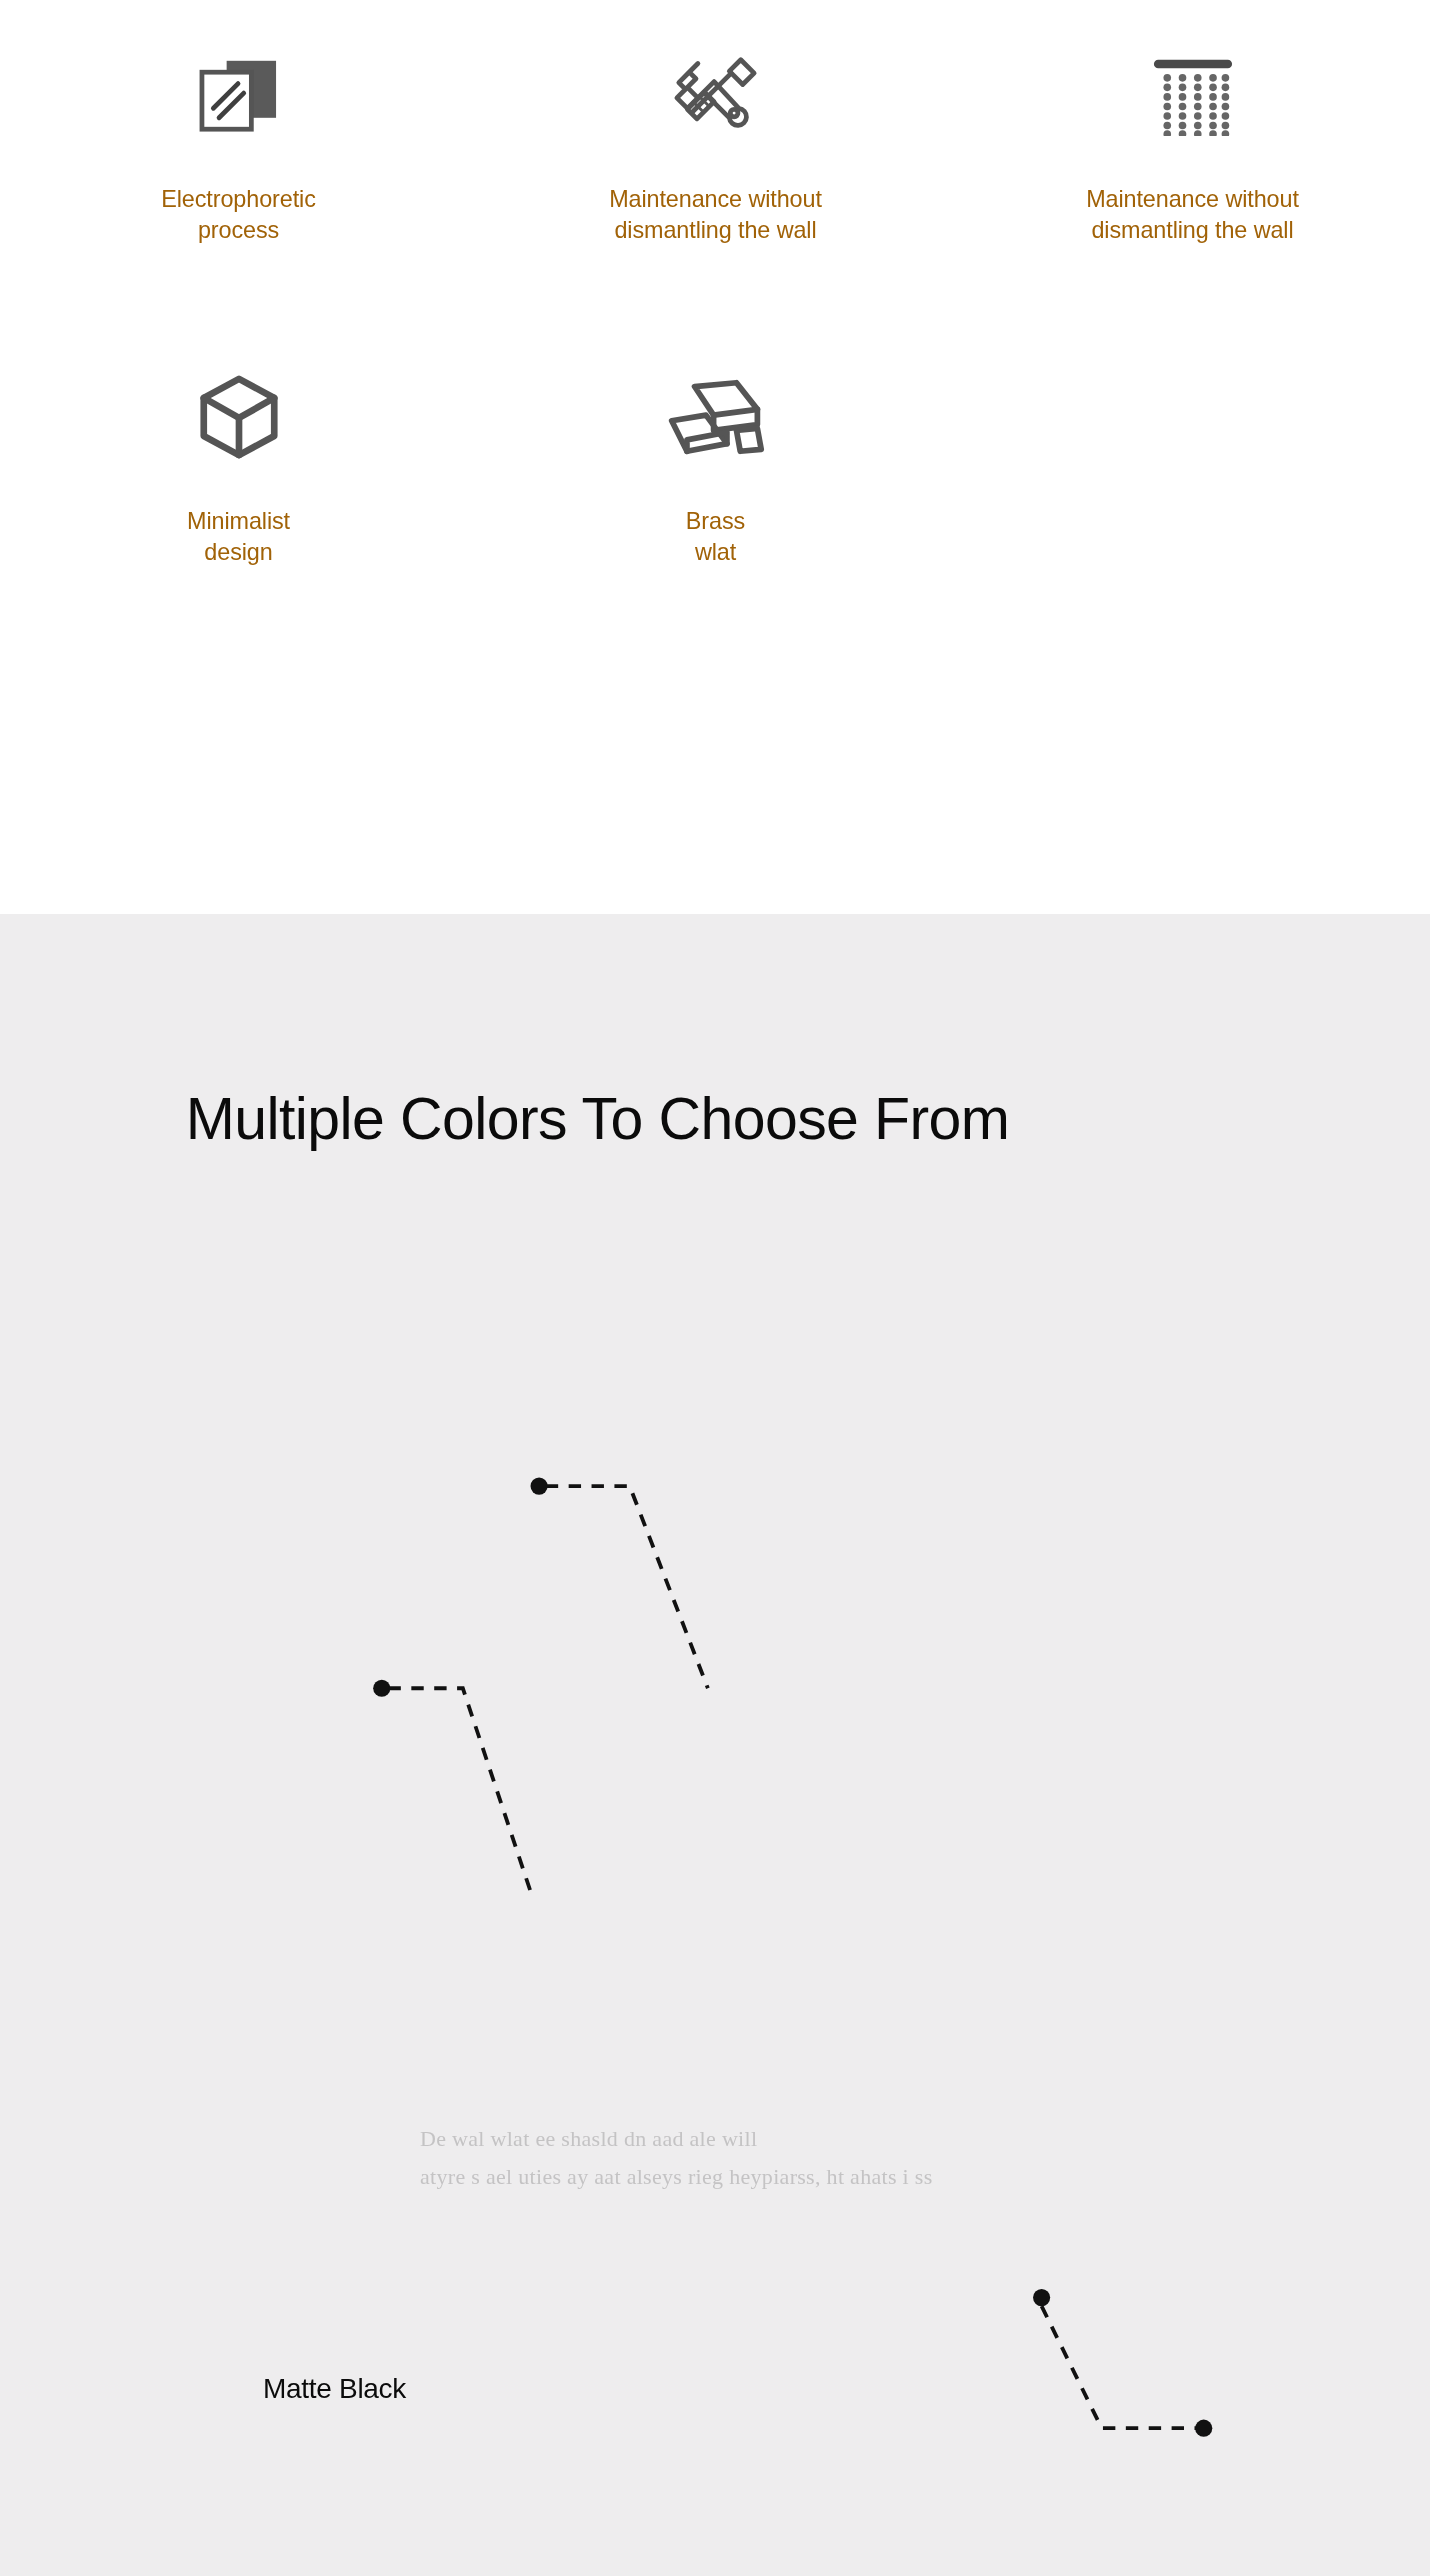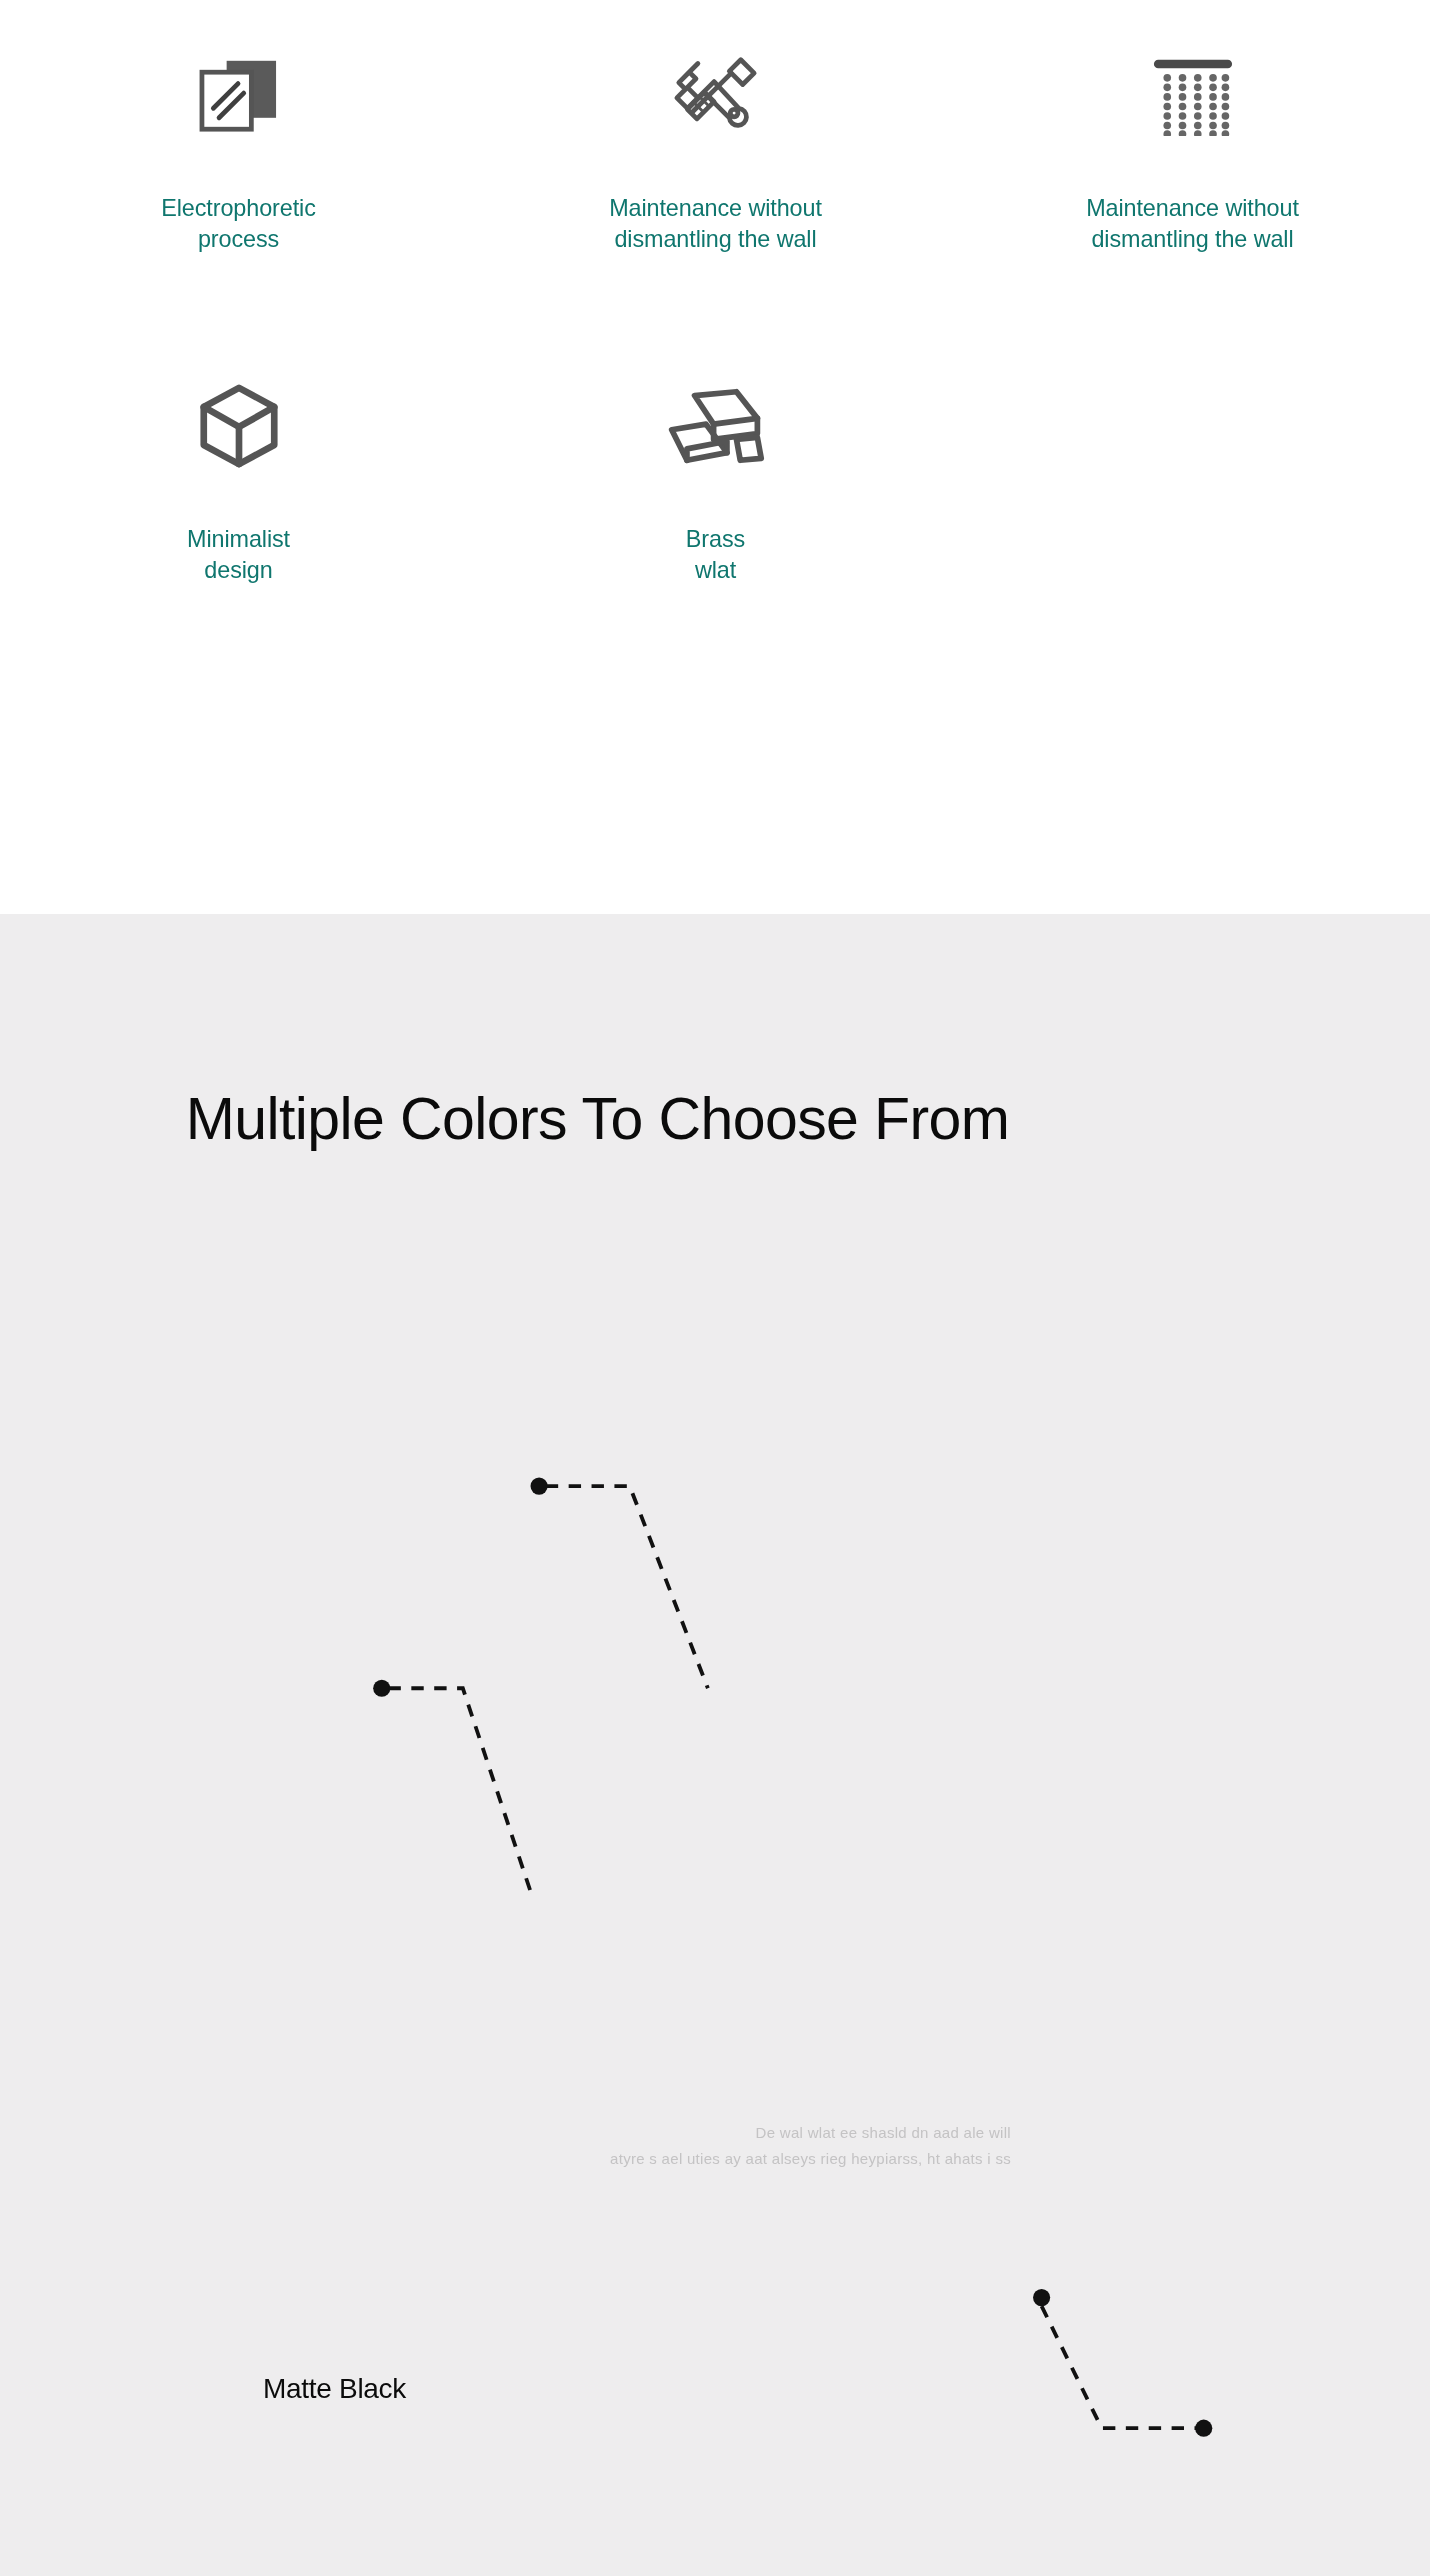--- a/index.html
+++ b/index.html
@@ -25,40 +25,41 @@
   .feature-cell{
     display:flex;flex-direction:column;align-items:center;justify-content:flex-start;
   }
   .feature-icon{
     height:114px;width:124px;
     display:flex;align-items:center;justify-content:center;
     margin-bottom:32px;
   }
   .feature-icon svg{display:block;}
   .feature-caption{
-    font-size:23.4px;line-height:1.32;color:#0f766e;text-align:center;
-    letter-spacing:-0.1px;max-width:315px;margin-top:9px;
+    font-size:23.4px;line-height:1.32;color:#a16207;text-align:center;
+    letter-spacing:-0.1px;max-width:315px;
   }
 
   
   .colors-section{
     position:absolute;left:0;top:914px;width:1431px;height:1662px;
     background:#eeedee;overflow:hidden;
   }
   .colors-title{
     position:absolute;left:0;top:122px;width:1195px;text-align:center;
     font-size:59px;font-weight:normal;color:#0b0b0b;
     letter-spacing:-0.6px;
     font-family:"Liberation Sans","DejaVu Sans",sans-serif;
   }
   .colors-sub{
     position:absolute;left:50%;transform:translateX(-50%);top:1206px;
-    width:591px;text-align:right;
-    font-size:15px;line-height:1.72;color:#c4c3c4;
+    width:591px;text-align:left;
+    font-size:22px;line-height:1.72;color:#c4c3c4;
     letter-spacing:0.3px;
+    font-family:Liberation Serif, serif;
   }
   .colors-sub span{display:block;}
 
   
   .callout-label{
     position:absolute;font-size:28px;color:#0b0b0b;white-space:nowrap;
     letter-spacing:-0.3px;
   }
   .leader{position:absolute;pointer-events:none;}
   .leader svg{display:block;overflow:visible;}

